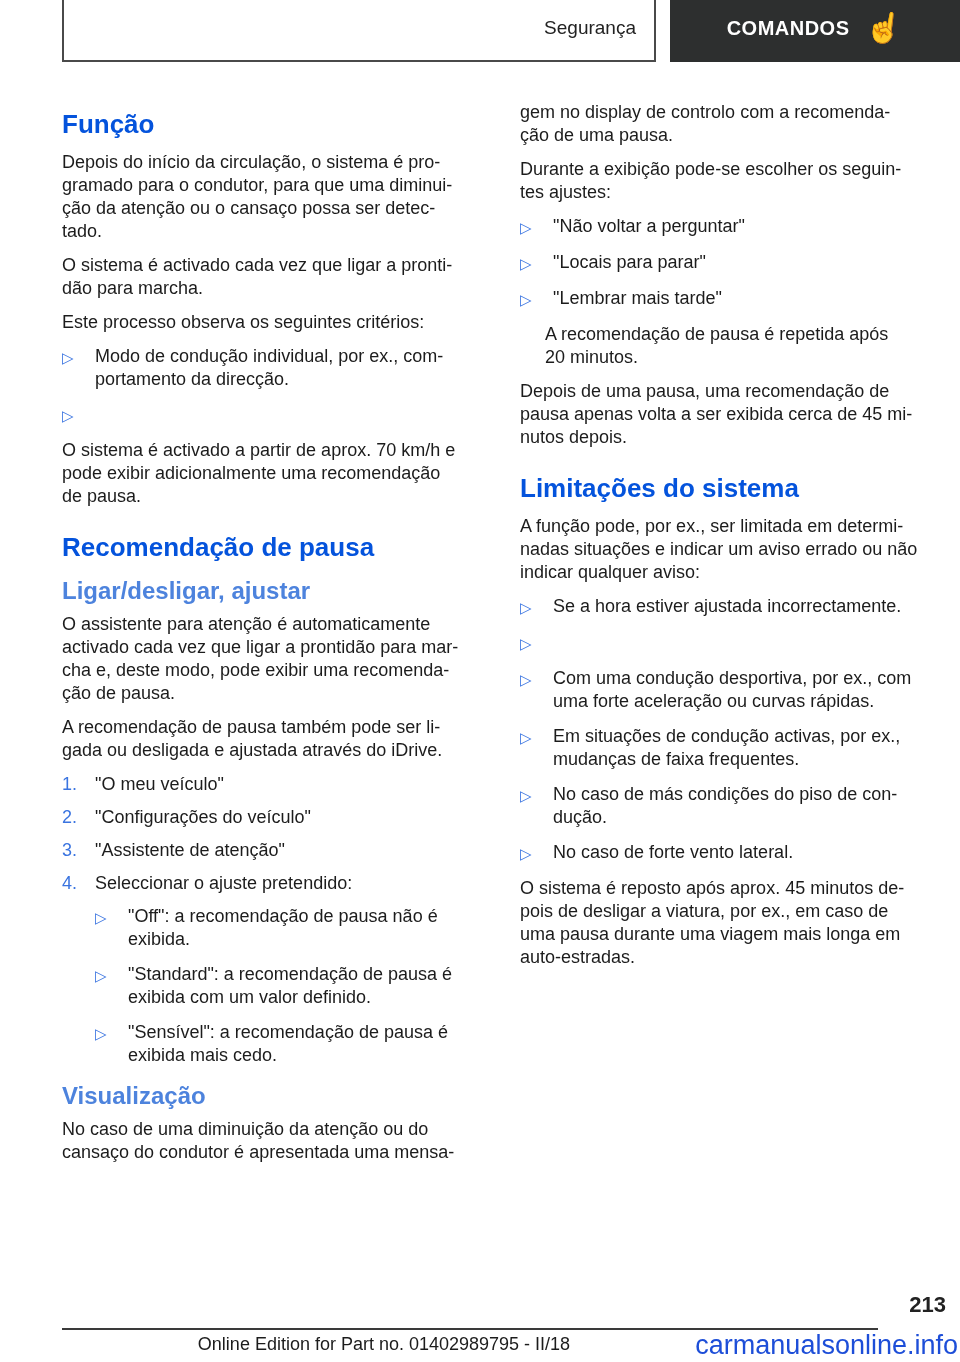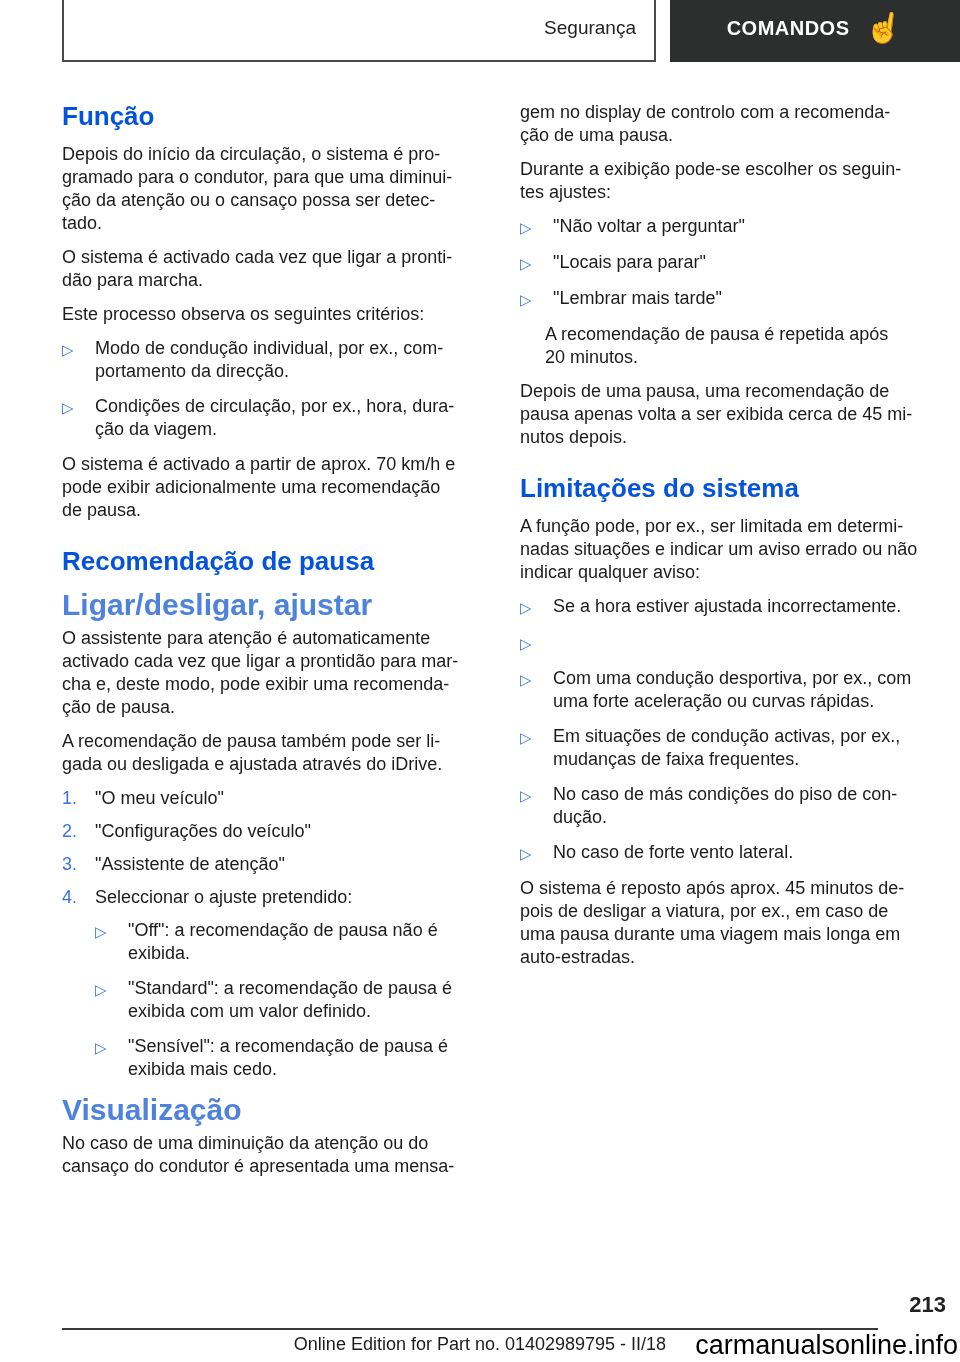--- a/index.html
+++ b/index.html
@@ -20,35 +20,35 @@
     background:#2d2f2f; color:#fff;
     display:flex; align-items:center; justify-content:center; gap:16px;
     font-weight:bold; font-size:20px; letter-spacing:0.5px;
   }
   .hand { font-size:30px; font-weight:normal; transform:rotate(8deg); line-height:1; }
   
   .col { position:absolute; top:101px; font-size:18px; line-height:23px; }
   .col-left  { left:62px;  width:440px; }
   .col-right { left:520px; width:442px; }
   .h1 { font-size:26px; line-height:30px; font-weight:bold; color:#0453dc; margin:24px 0 12px 0; }
-  .col .h1:first-child { margin-top:0; }
-  .h2 { font-size:30px; line-height:26px; font-weight:bold; color:#4d83dd; margin:16px 0 9px 0; }
+  .col .h1:first-child { margin-top:8px; }
+  .h2 { font-size:24px; line-height:26px; font-weight:bold; color:#4d83dd; margin:16px 0 9px 0; }
   .p  { white-space:pre-line; margin:0 0 11px 0; }
   .bitem { display:flex; margin:0 0 12px 0; }
   .tri { flex:none; width:33px; color:#3a74e0; font-size:15px; padding-top:1px; }
   .btext { white-space:pre-line; }
   .step { display:flex; margin:0 0 10px 0; }
   .num { flex:none; width:33px; color:#3a74e0; }
   .sub { margin-left:33px; }
   .note { margin-left:25px; }
   
   .page-number { position:absolute; right:14px; top:1292px; font-size:22px; font-weight:bold; color:#222; }
   .footer-rule { position:absolute; left:62px; top:1328px; width:816px; height:0; border-top:2px solid #3a3a3a; }
-  .edition { position:absolute; left:0; top:1334px; width:960px; text-align:center; font-size:18px; color:#1c1c1c; }
-  .watermark { position:absolute; right:2px; top:1330px; font-size:27px; color:#000000; }
+  .edition { position:absolute; left:0; top:1334px; width:768px; text-align:center; font-size:18px; color:#1c1c1c; }
+  .watermark { position:absolute; right:2px; top:1330px; font-size:27px; color:#1d4ed8; }
 </style>
 </head>
 <body>
 
 <div class="hdr-section">
   <span>Segurança</span>
 </div>
 <div class="hdr-chapter">
   <span>COMANDOS</span>
   <span class="hand">☝</span>
@@ -64,22 +64,20 @@
 dão para marcha.</p>
   <p class="p">Este processo observa os seguintes critérios:</p>
 
   <div class="bitem">
     <span class="tri">▷</span>
     <span class="btext">Modo de condução individual, por ex., com-
 portamento da direcção.</span>
   </div>
   <div class="bitem">
     <span class="tri">▷</span>
-    <span class="btext">Condições de circulação, por ex., hora, dura-
-ção da viagem.</span>
   </div>
 
   <p class="p">O sistema é activado a partir de aprox. 70 km/h e
 pode exibir adicionalmente uma recomendação
 de pausa.</p>
 
   <div class="h1">Recomendação de pausa</div>
   <div class="h2">Ligar/desligar, ajustar</div>
   <p class="p">O assistente para atenção é automaticamente
 activado cada vez que ligar a prontidão para mar-

